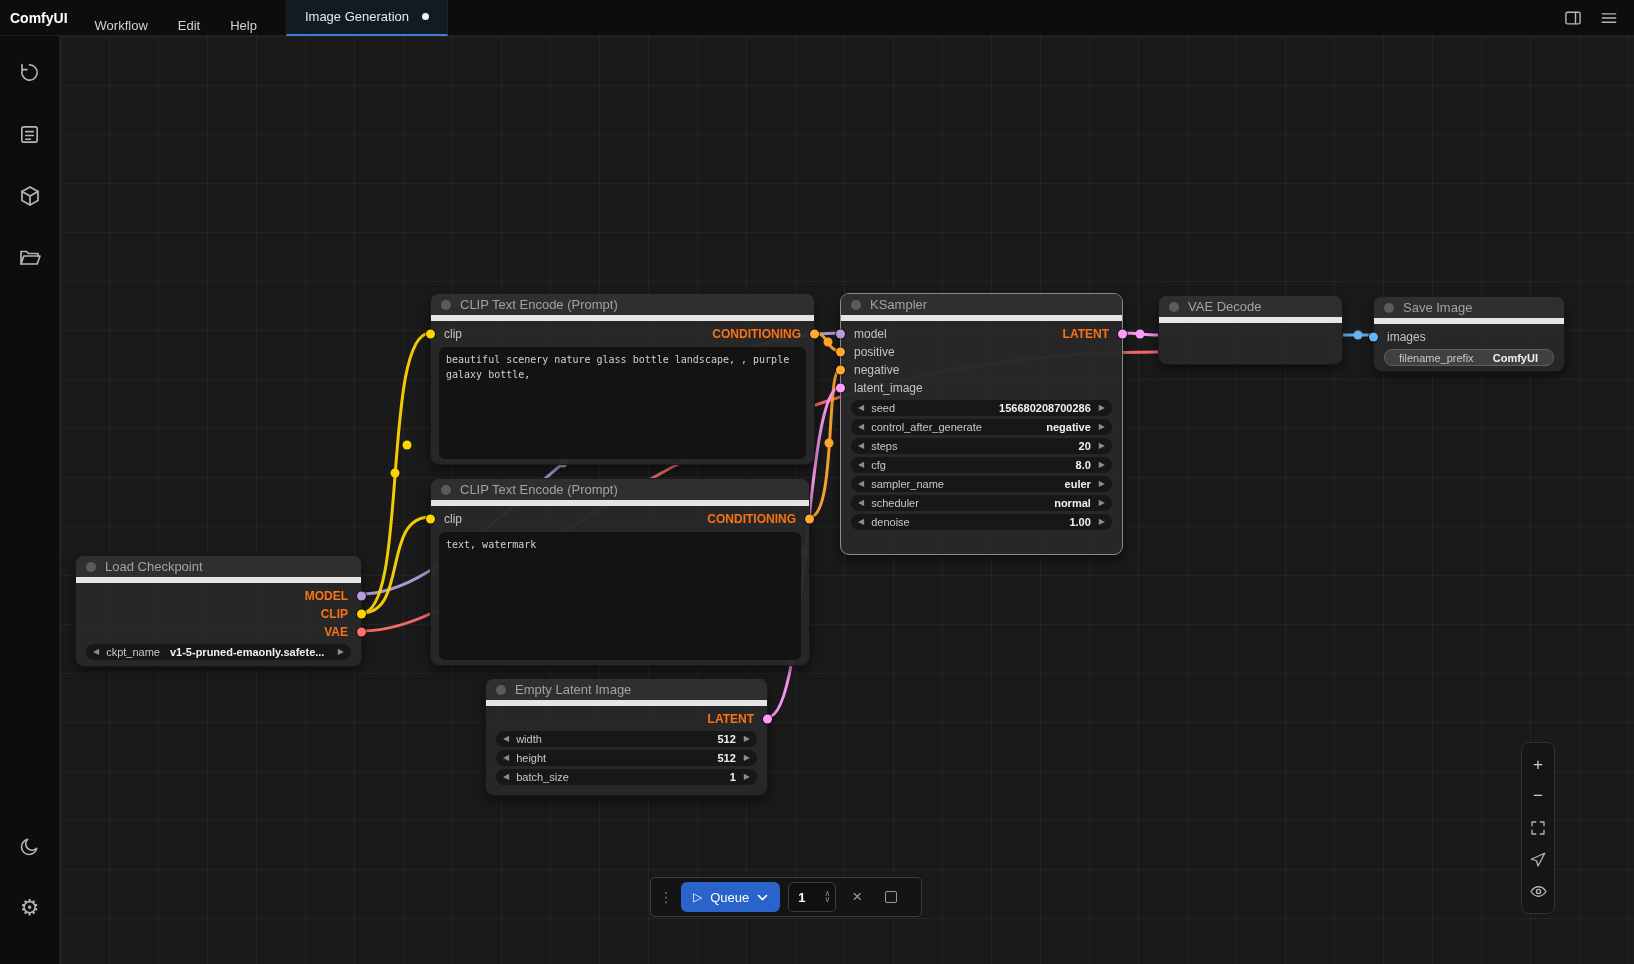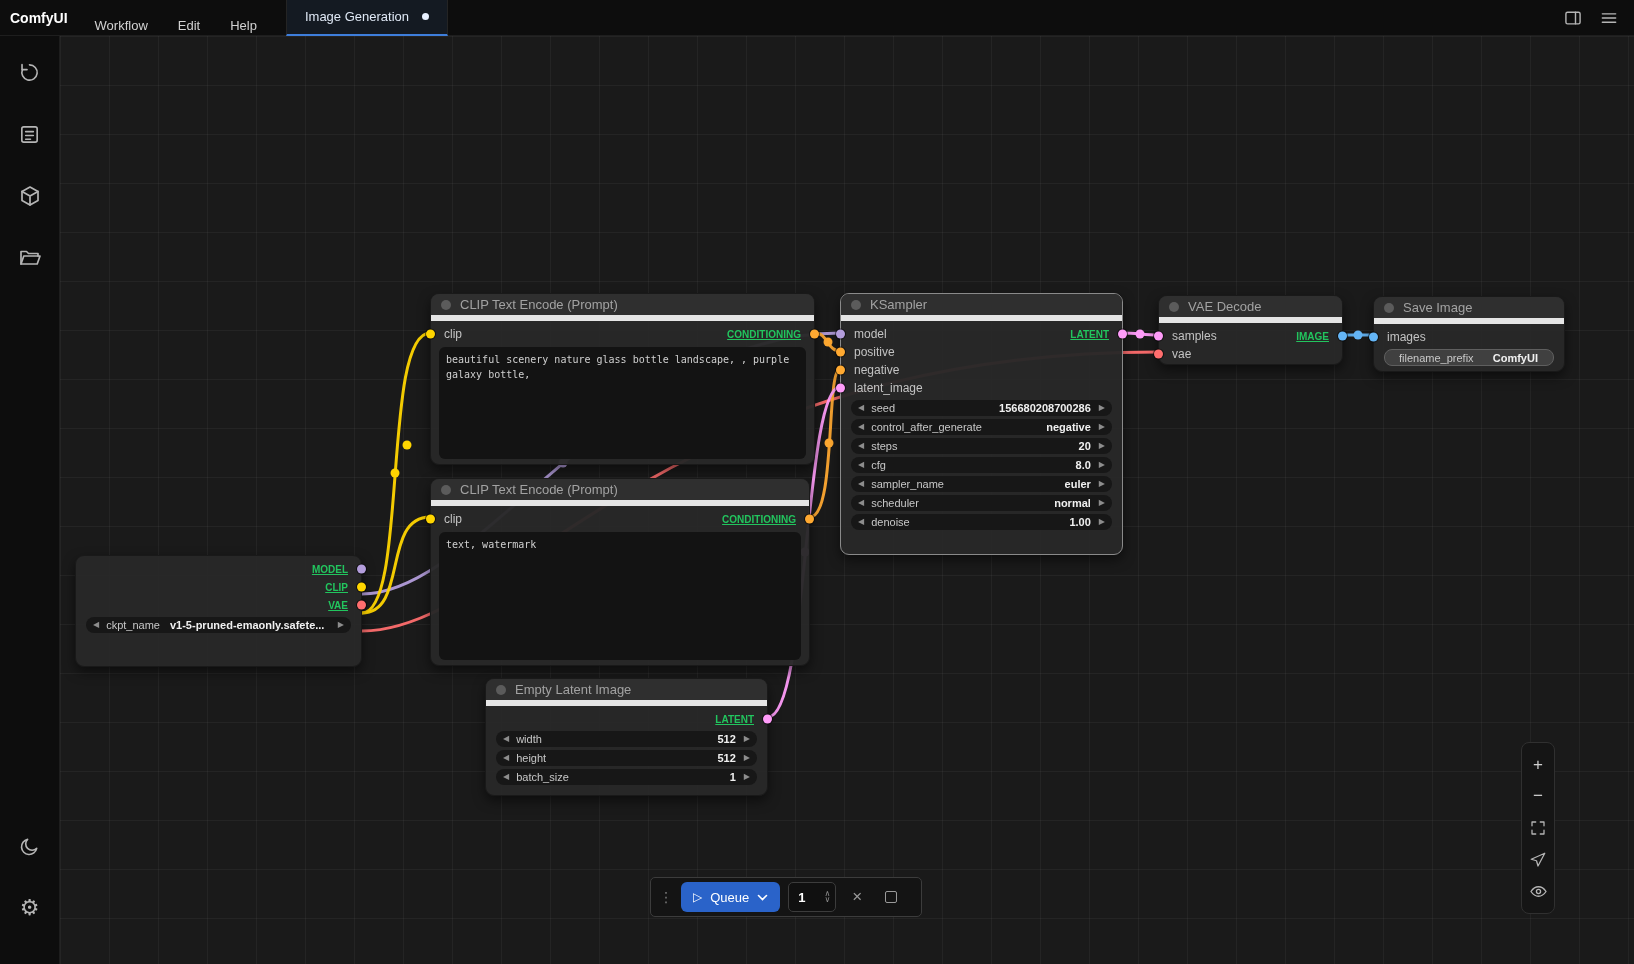--- a/index.html
+++ b/index.html
@@ -46,21 +46,21 @@
   .node { position:absolute; z-index:10; background:rgba(40,40,40,0.97);
     border:1px solid #191919; border-radius:9px; box-shadow:0 5px 12px rgba(0,0,0,0.5); }
   .node.selected { border-color:#8a8a8a; }
   .node-header { height:27px; display:flex; align-items:center; gap:9px; padding:0 10px;
     background:#2f2f2f; border-radius:8px 8px 0 0; border-bottom:6px solid #e5e5e5; }
   .collapse-dot { width:10px; height:10px; border-radius:50%; background:#5b5b5b; flex:0 0 auto; }
   .node-title { color:#a2a2a2; font-size:13px; white-space:nowrap; overflow:hidden; }
   .node-body { padding-top:4px; }
   .slot-row { position:relative; display:flex; align-items:center; height:18px; padding:0 13px; }
   .slot-label { color:#c3c3c3; font-size:12px; }
-  .out-label { margin-left:auto; color:#22c55e; font-size:10px; font-weight:bold;text-decoration:underline; }
+  .out-label { margin-left:auto; color:#f97316; font-size:12px; font-weight:bold; }
   .dot { position:absolute; width:9px; height:9px; border-radius:50%; top:50%;
     transform:translateY(-50%); box-shadow:0 0 0 1px rgba(0,0,0,0.55); }
   .dot.in { left:-5px; } .dot.out { right:-5px; }
   .widget { display:flex; align-items:center; height:16px; margin:3px 10px;
     background:#171717; border-radius:8px; padding:0 7px; font-size:11px; color:#c8c8c8; }
   .warrow { color:#8d8d8d; font-size:8px; line-height:1; }
   .wname { margin-left:7px; white-space:nowrap; }
   .wvalue { margin-left:auto; margin-right:8px; font-weight:bold; color:#f0f0f0; white-space:nowrap; }
   .wvalue.vleft { margin-left:10px; margin-right:auto; }
   .widget.text-widget { background:#404040; border:1px solid #5f5f5f; height:17px; }
@@ -178,20 +178,24 @@
     <circle cx="335" cy="437" r="4.5" fill="#FFD500"></circle>
     <circle cx="347" cy="409" r="4.5" fill="#FFD500"></circle>
     <circle cx="768" cy="306" r="4.5" fill="#FFA931"></circle>
     <circle cx="769" cy="407" r="4.5" fill="#FFA931"></circle>
     <circle cx="745" cy="516" r="4.5" fill="#FF9CF9"></circle>
     <circle cx="1080" cy="298" r="4.5" fill="#FF9CF9"></circle>
     <circle cx="1298" cy="299" r="4.5" fill="#64B5F6"></circle>
   </svg>
 
   <div class="node" style="left:15px; top:519px; width:287px; height:112px;">
+    <div class="node-header">
+      <span class="collapse-dot"></span>
+      <span class="node-title">Load Checkpoint</span>
+    </div>
     <div class="node-body">
       <div class="slot-row">
         <span class="out-label">MODEL</span>
         <span class="dot out" style="background-color: rgb(179, 157, 219);"></span>
       </div>
       <div class="slot-row">
         <span class="out-label">CLIP</span>
         <span class="dot out" style="background-color: rgb(255, 213, 0);"></span>
       </div>
       <div class="slot-row">
@@ -336,32 +340,20 @@
         <span class="wvalue">1.00</span>
         <span class="warrow">▶</span>
       </div>
     </div>
   </div>
 
   <div class="node" style="left:1098px; top:259px; width:185px; height:70px;">
     <div class="node-header">
       <span class="collapse-dot"></span>
       <span class="node-title">VAE Decode</span>
-    </div>
-    <div class="node-body">
-      <div class="slot-row">
-        <span class="slot-label">samples</span>
-        <span class="dot in" style="background-color: rgb(255, 156, 249);"></span>
-        <span class="out-label">IMAGE</span>
-        <span class="dot out" style="background-color: rgb(100, 181, 246);"></span>
-      </div>
-      <div class="slot-row">
-        <span class="slot-label">vae</span>
-        <span class="dot in" style="background-color: rgb(255, 110, 110);"></span>
-      </div>
     </div>
   </div>
 
   <div class="node" style="left:1313px; top:260px; width:192px; height:76px;">
     <div class="node-header">
       <span class="collapse-dot"></span>
       <span class="node-title">Save Image</span>
     </div>
     <div class="node-body">
       <div class="slot-row">

